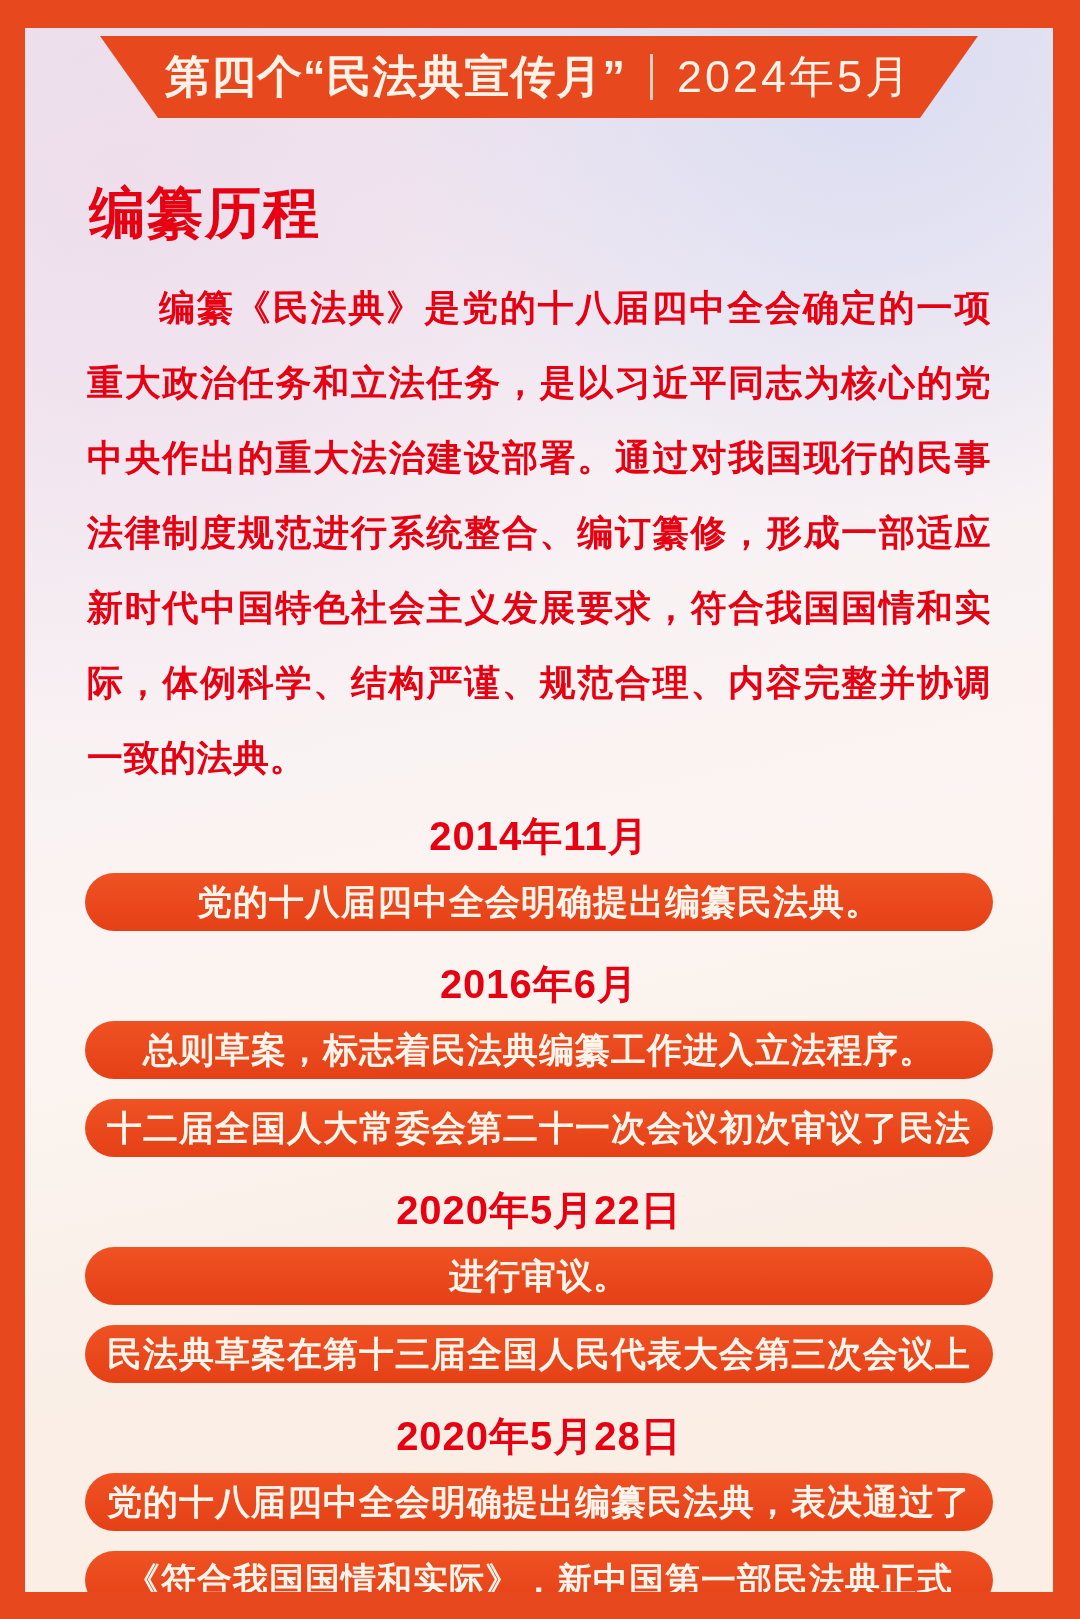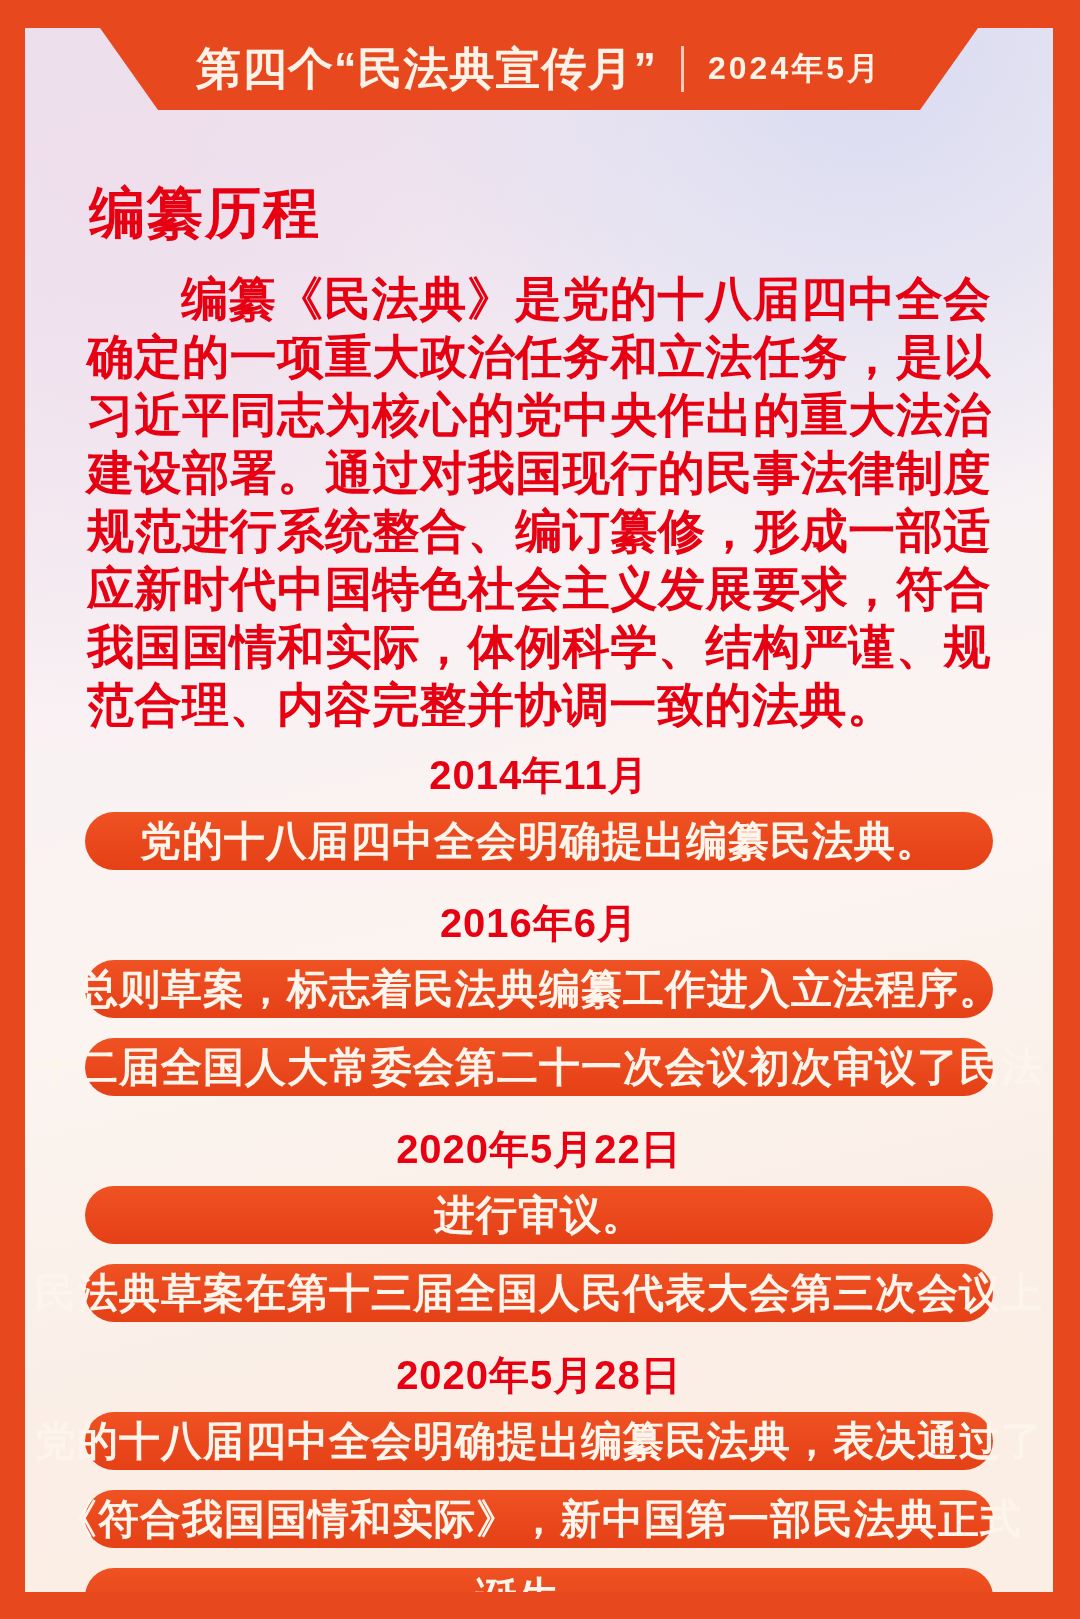--- a/index.html
+++ b/index.html
@@ -15,64 +15,64 @@
     position:absolute;
     left:25px;right:27px;top:28px;bottom:27px;
     background:
       radial-gradient(circle at 82% 2%, rgba(215,219,242,.9) 0%, rgba(215,219,242,0) 28%),
       radial-gradient(circle at 10% 10%, rgba(238,220,235,.8) 0%, rgba(238,220,235,0) 35%),
       linear-gradient(168deg,#ece1ee 0%,#f2eaf2 18%,#f9f2f4 38%,#fbf4f0 58%,#faeee6 80%,#fbeee4 100%);
     overflow:hidden;
   }
   
   .banner{
-    position:absolute;top:0;left:50%;
+    position:absolute;top:8px;left:50%;
     transform:translateX(-50%);
     width:878px;height:82px;
     background:#e8481d;
     clip-path:polygon(0 0,100% 0,calc(100% - 58px) 100%,58px 100%);
     display:flex;align-items:center;justify-content:center;
     gap:24px;
     color:#fdf2e7;
   }
   .banner-title{font-size:45px;font-weight:600;letter-spacing:1px;white-space:nowrap;}
   .banner-divider{width:3px;height:46px;background:rgba(255,248,240,.75);}
-  .banner-period{font-size:32px;font-weight:700;letter-spacing:3px;white-space:nowrap;}
+  .banner-period{font-size:45px;font-weight:400;letter-spacing:3px;white-space:nowrap;}
   
   .content{padding:158px 60px 0 60px;}
   .heading{
     margin:0 0 0 4px;
     font-size:56px;line-height:62px;
     font-weight:800;color:#e60012;
     letter-spacing:2px;
     font-family:Liberation Mono, monospace;
   }
   .intro{
     margin:22px 2px 0 2px;
-    font-size:47px;line-height:58px;
+    font-size:36px;line-height:75px;
     font-weight:600;color:#e60012;
     text-align:justify;text-indent:2em;
     letter-spacing:.5px;
   }
   
   .entry{margin-top:30px;}
   .entry.first{margin-top:18px;}
   .t-date{
     margin:1px;text-align:center;
     font-size:40px;line-height:46px;
     font-weight:700;color:#e60012;
     letter-spacing:1px;
   }
   .pills{margin-top:14px;}
   .pill{
     height:58px;border-radius:29px;
     margin:0 0 20px 0;
     background:linear-gradient(180deg,#ef5223 0%,#e54016 100%);
     display:flex;align-items:center;justify-content:center;
-    color:#fdf4ec;font-size:41px;font-weight:600;
+    color:#fdf4ec;font-size:35px;font-weight:600;
     letter-spacing:1px;white-space:nowrap;
   }
   .pill:last-child{margin-bottom:0;}
   
   .slogan{
     margin-top:46px;
     text-align:center;
     font-size:60px;line-height:70px;
     font-weight:900;font-style:italic;
     color:#e5131f;

